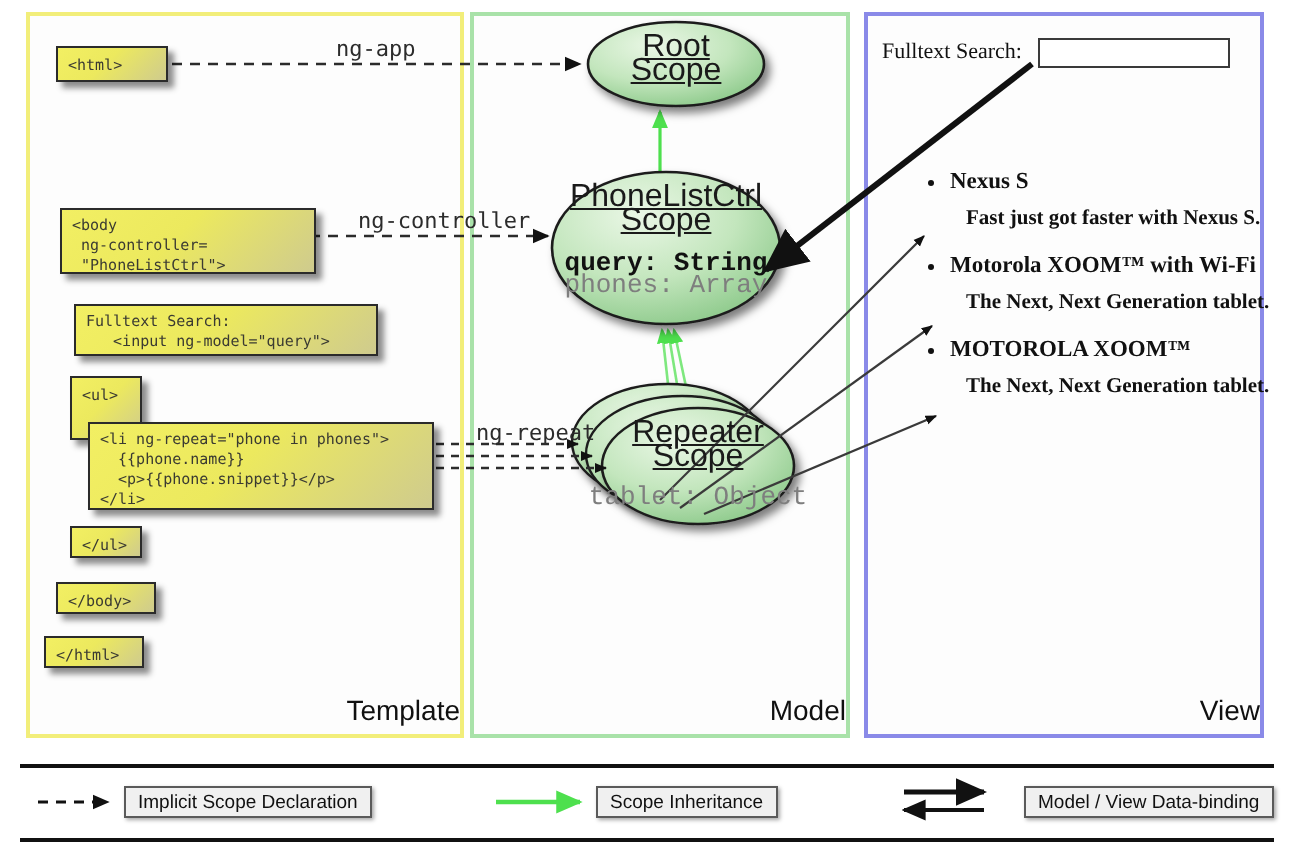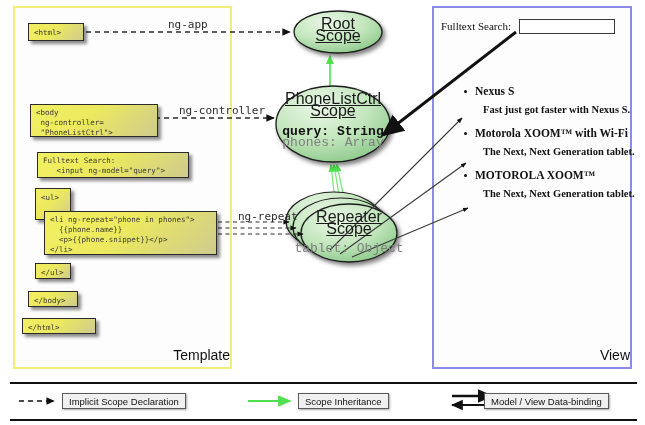--- a/index.html
+++ b/index.html
@@ -164,20 +164,23 @@
     white-space: nowrap;
   }
 </style>
 </head>
 <body>
 
 <div id="diagram-root">
 
   <div class="panel panel-template">
     <div class="panel-label">Template</div>
+  </div>
+  <div class="panel panel-model">
+    <div class="panel-label">Model</div>
   </div>
   <div class="panel panel-view">
     <div class="panel-label">View</div>
   </div>
 
   <svg class="layer" viewBox="0 0 645 425">
     <defs>
       <radialGradient id="scopeGrad" cx="38%" cy="28%" r="78%">
         <stop offset="0%" stop-color="#eaf7e6"></stop>
         <stop offset="55%" stop-color="#c3e6bd"></stop>
@@ -281,21 +284,21 @@
 
   <div class="codebox" style="left:44px; top:211px; width:173px; height:44px;">&lt;li ng-repeat="phone in phones"&gt;
   {{phone.name}}
   &lt;p&gt;{{phone.snippet}}&lt;/p&gt;
 &lt;/li&gt;</div>
 
   <div class="codebox" style="left:35px; top:263px; width:36px;  height:16px; line-height:11px;">&lt;/ul&gt;</div>
 
   <div class="codebox" style="left:28px; top:291px; width:50px;  height:16px; line-height:11px;">&lt;/body&gt;</div>
 
-  <div class="codebox" style="left:22px; top:318px; width:74px;  height:16px; line-height:11px;">&lt;/html&gt;</div>
+  <div class="codebox" style="left:22px; top:318px; width:50px;  height:16px; line-height:11px;">&lt;/html&gt;</div>
 
   <div class="edge-label" style="left:168px; top:18px;">ng-app</div>
   <div class="edge-label" style="left:143px; top:104px;margin-left:36px;">ng-controller</div>
   <div class="edge-label" style="left:238px; top:210px;">ng-repeat</div>
 
   <div class="view-inner view-label" style="left:441px; top:20px;">Fulltext Search:</div>
   <input class="search-input" style="left: 519px; top: 19px; width: 96px;" value="">
 
   <ul class="phone-list" style="left:475px; top:85px;">
     <li class="phone-item" style="margin-bottom:12px;">
@@ -337,15 +340,15 @@
     </g>
 
     <g>
       <line x1="452" y1="396" x2="492" y2="396" stroke="#111111" stroke-width="2.6" marker-end="url(#lgArrowBlack)"></line>
       <line x1="492" y1="405" x2="452" y2="405" stroke="#111111" stroke-width="2" marker-end="url(#lgArrowBlack)"></line>
     </g>
   </svg>
 
   <div class="legend-box" style="left:62px;  top:393px;">Implicit Scope Declaration</div>
   <div class="legend-box" style="left:298px; top:393px;">Scope Inheritance</div>
-  <div class="legend-box" style="left:484px; top:393px;">Model / View Data-binding</div>
+  <div class="legend-box" style="left:512px; top:393px;">Model / View Data-binding</div>
 
 </div>
 
 </body></html>

